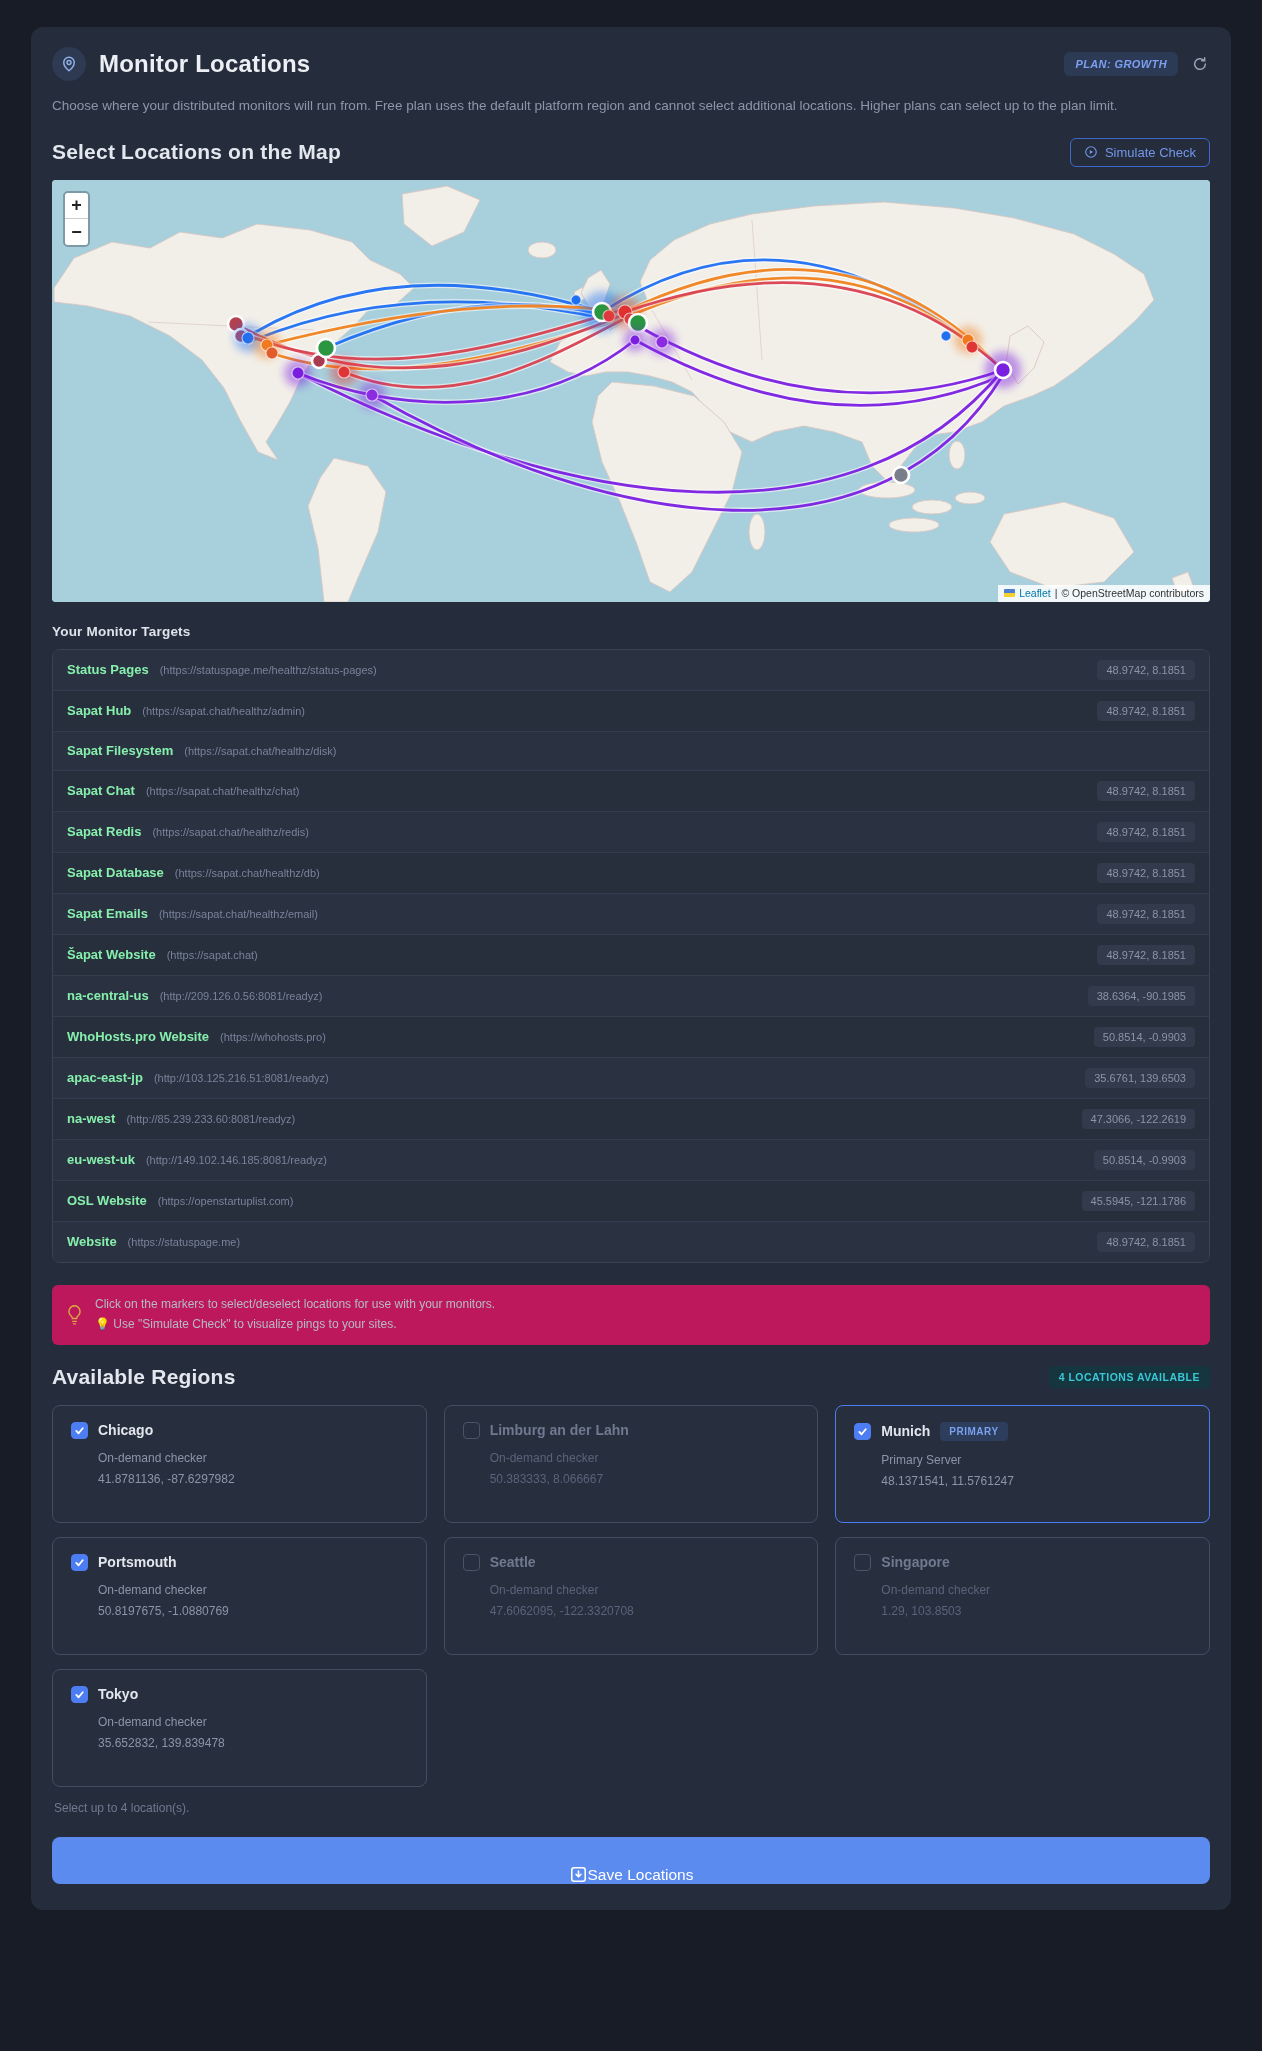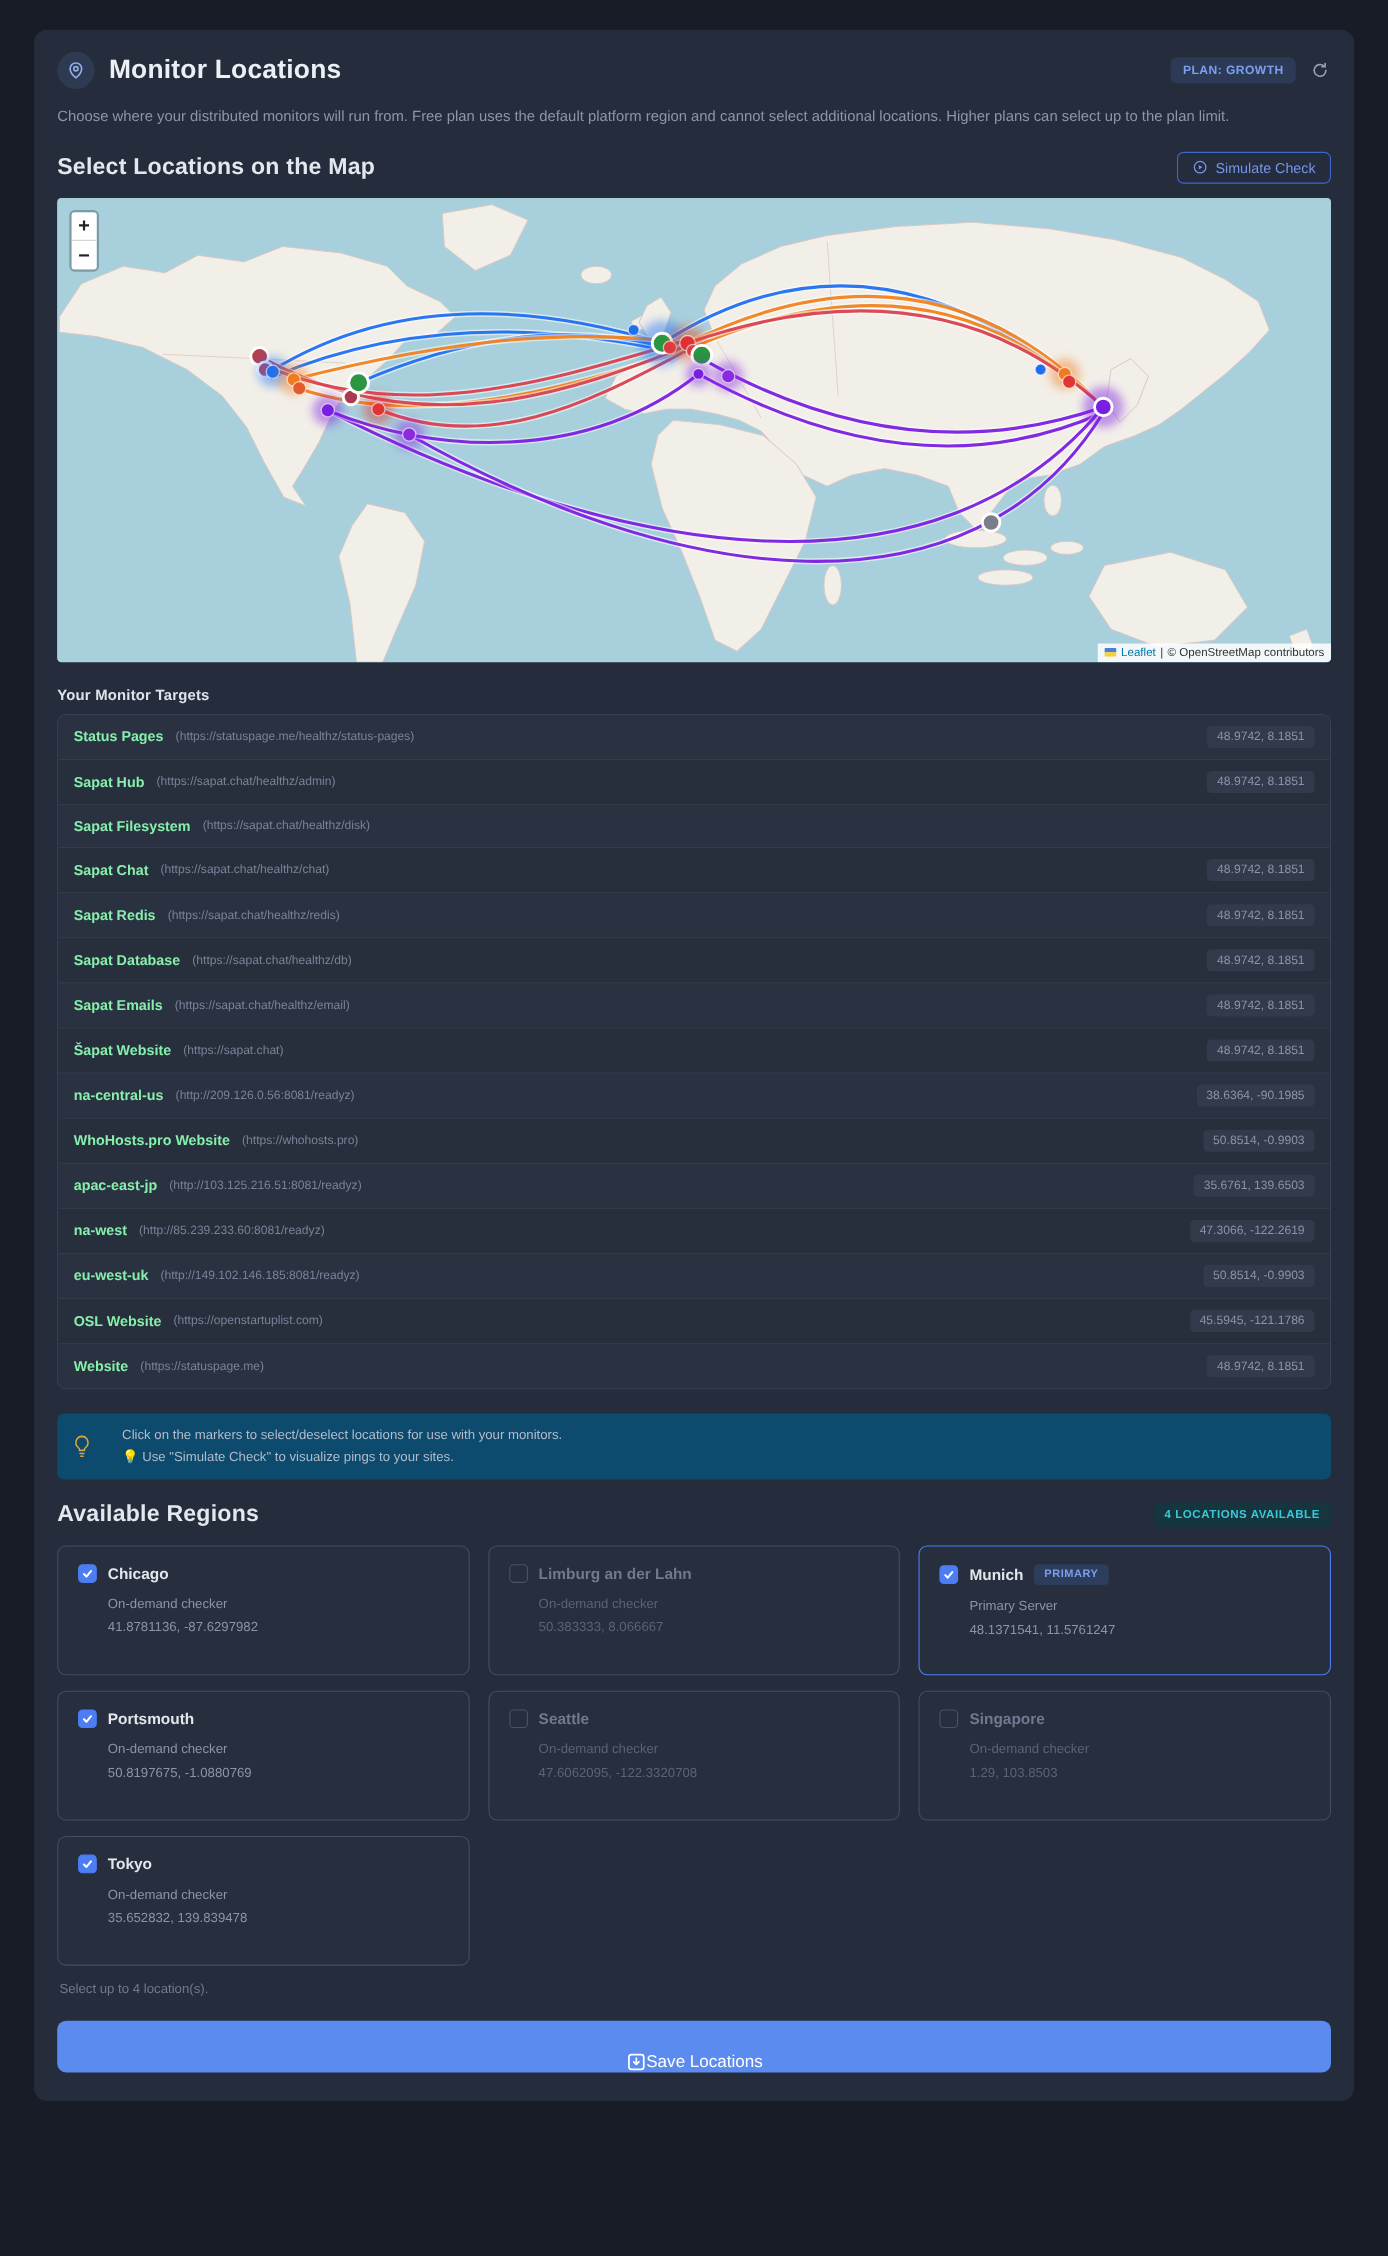--- a/index.html
+++ b/index.html
@@ -4,21 +4,21 @@
 <style>
   * { margin:0; padding:0; box-sizing:border-box; }
   html,body { background:#171c26; font-family:"Liberation Sans", sans-serif; }
   body { width:1262px; min-height:2051px; }
   .panel { width:1200px; margin:27px auto 0; background:#252c3b; border-radius:12px; padding:20px 21px 26px; }
 
   
   .hdr { display:flex; align-items:center; margin-bottom:14px; }
   .hdr-icon { width:34px; height:34px; border-radius:50%; background:#2e3a52; display:flex; align-items:center; justify-content:center; margin-right:13px; }
   .title { font-size:24px; font-weight:700; color:#eceff4; letter-spacing:.2px; }
-  .hdr-right { margin-left:auto; display:flex; align-items:center; gap:12px; }
+  .hdr-right { margin-left:auto; display:flex; align-items:center; gap:12px;font-style:italic; }
   .plan-badge { background:#2c3a56; color:#7ba0f0; font-size:11px; font-weight:700; letter-spacing:.4px; padding:6px 11px; border-radius:6px; }
   .refresh-btn { background:none; border:none; cursor:pointer; display:flex; padding:2px; }
 
   .desc { color:#8d96a9; font-size:13.5px; line-height:1.7; margin-bottom:20px; max-width:1140px; }
 
   
   .sec-row { display:flex; align-items:center; justify-content:space-between; margin-bottom:13px; }
   .sec-title { font-size:21px; font-weight:600; color:#e3e7ee; letter-spacing:.2px; }
   .simulate-btn { display:flex; align-items:center; gap:7px; background:transparent; border:1px solid #3e68d0; color:#7396ea; font-size:13px; padding:6px 13px; border-radius:6px; cursor:pointer; font-family:inherit; }
 
@@ -36,21 +36,21 @@
   .targets-title { font-size:13.5px; font-weight:600; color:#dfe4ec; margin-bottom:10px; letter-spacing:.2px; }
   .t-list { border:1px solid #3a4254; border-radius:8px; overflow:hidden; margin-bottom:22px; }
   .t-row { display:flex; align-items:center; padding:10px 14px; background:#2a3140; min-height:39px; }
   .t-row:nth-child(even) { background:#272e3c; }
   .t-row + .t-row { border-top:1px solid #343b4d; }
   .t-name { font-size:13px; font-weight:700; color:#86efac; margin-right:11px; white-space:nowrap; }
   .t-url { font-size:11px; color:#78839a; }
   .t-coords { margin-left:auto; background:#323a4b; color:#8b95a8; font-size:11px; padding:4px 9px; border-radius:4px; white-space:nowrap; }
 
   
-  .tip { background:#0c4a6e; border-radius:6px; padding:10px 14px; display:flex; align-items:center; gap:28px; margin-bottom:20px; }
+  .tip { background:#be185d; border-radius:6px; padding:10px 14px; display:flex; align-items:center; gap:12px; margin-bottom:20px; }
   .tip-text { font-size:12px; color:#b4bbc9; line-height:1.65; }
 
   
   .regions-row { display:flex; align-items:center; justify-content:space-between; margin-bottom:16px; }
   .avail-badge { background:#15353f; color:#39c8d8; font-size:10.5px; font-weight:700; letter-spacing:.5px; padding:5px 10px; border-radius:4px; }
   .cards { display:grid; grid-template-columns:1fr 1fr 1fr; gap:14px 17px; margin-bottom:14px; }
   .card { background:#272e3d; border:1px solid #444d61; border-radius:8px; padding:16px 18px 30px; min-height:118px; cursor:pointer; }
   .card.primary { border:1.5px solid #4d7df2; }
   .card-top { display:flex; align-items:center; gap:10px; }
   .cb { width:17px; height:17px; border-radius:4px; border:1.5px solid #4a5468; display:flex; align-items:center; justify-content:center; flex:none; }

